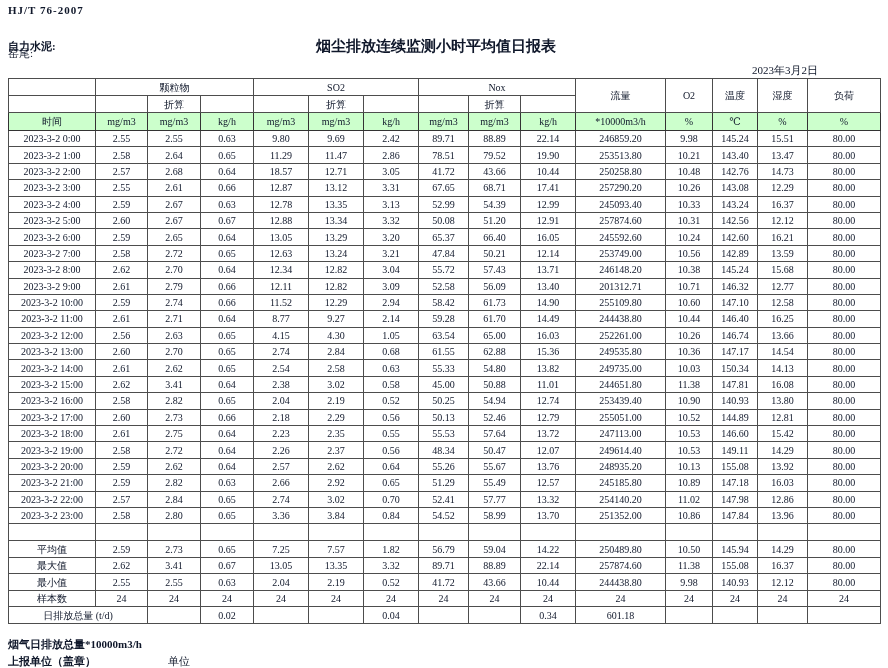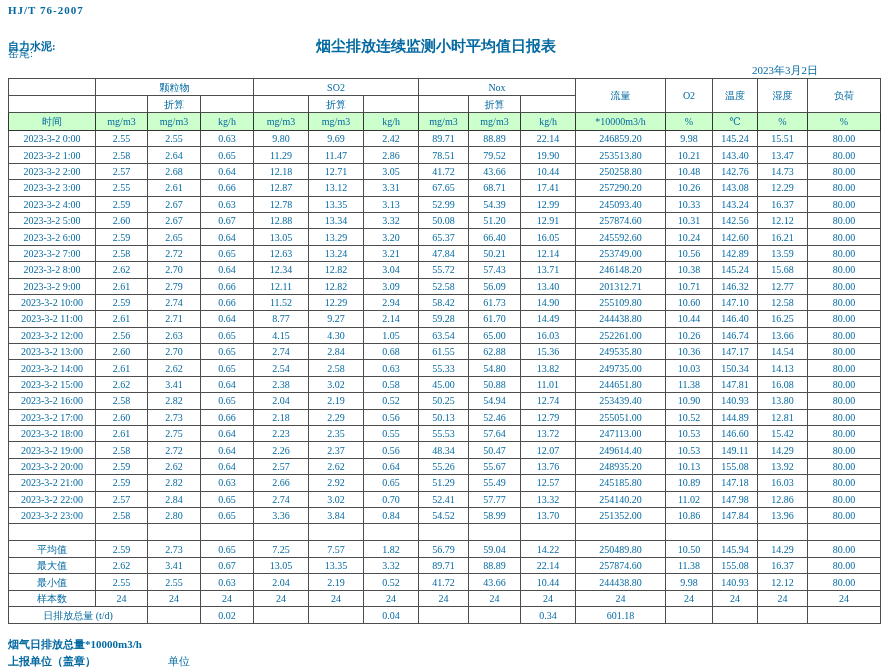--- a/index.html
+++ b/index.html
@@ -1,18 +1,18 @@
 <!DOCTYPE html>
 <html><head>
 <meta charset="utf-8">
 <style>
   html,body { margin:0; padding:0; background:#ffffff; }
   .page {
     position:relative; width:888px; height:668px; background:#fff;
-    font-family:"Liberation Serif","DejaVu Serif",serif; color:#0369a1;
+    font-family:"Liberation Serif","DejaVu Serif",serif; color:#0f172a;
     overflow:hidden;
   }
   .std-code   { position:absolute; left:8px;  top:4px;  font-size:11px; font-weight:bold; letter-spacing:1px; }
   .doc-title  { position:absolute; left:0;   top:21px; width:872px; text-align:center; font-size:15px; font-weight:bold;margin-top:16px; }
   .company    { position:absolute; left:8px;  top:39px; font-size:11px; font-weight:bold; }
   .location   { position:absolute; left:8px;  top:46px; font-size:11px; font-weight:normal; }
   .date       { position:absolute; left:700px; top:63px; width:170px; text-align:center; font-size:11px; }
 
   table.report {
     position:absolute; left:8px; top:78px; width:872px;
@@ -141,21 +141,21 @@
           <td>10.21</td>
           <td>143.40</td>
           <td>13.47</td>
           <td>80.00</td>
         </tr>
         <tr>
           <td>2023-3-2 2:00</td>
           <td>2.57</td>
           <td>2.68</td>
           <td>0.64</td>
-          <td>12.18</td>
+          <td>18.57</td>
           <td>12.71</td>
           <td>3.05</td>
           <td>41.72</td>
           <td>43.66</td>
           <td>10.44</td>
           <td class="o2-cell">250258.80</td>
           <td>10.48</td>
           <td>142.76</td>
           <td>14.73</td>
           <td>80.00</td>

